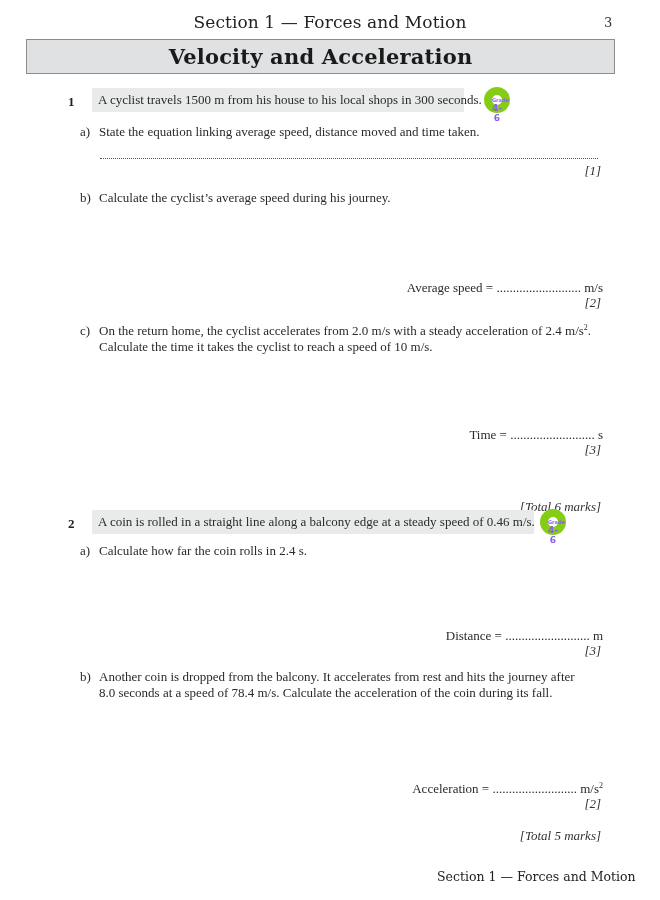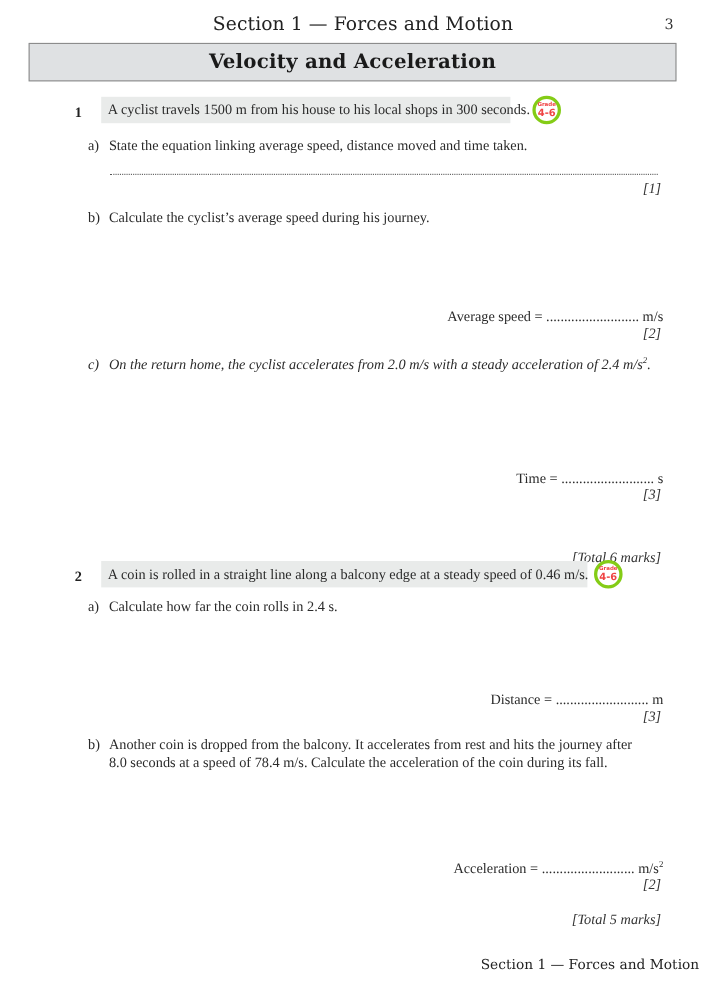--- a/index.html
+++ b/index.html
@@ -16,32 +16,32 @@
     }
     .page-number {
       left: 604px; top: 15px; font-family: "DejaVu Serif", serif; font-size: 13px; color: #333;
     }
     .title-box {
       left: 26px; top: 39px; width: 589px; height: 35px;
       background: #dfe1e3; border: 1px solid #8c8c8c; box-sizing: border-box;
       display: flex; align-items: center; justify-content: center;
     }
     .title-text {
-      font-family: "DejaVu Serif", serif; font-weight: bold; font-size: 18px; color: #1a1a1a;
+      font-family: "DejaVu Serif", serif; font-weight: bold; font-size: 21px; color: #1a1a1a;
       letter-spacing: 0.2px;
     }
     .qnum { font-weight: bold; font-size: 13px; color: #222; }
     .qbox {
       background: #e9ebea; font-size: 13px; color: #2a2a2a;
       padding: 0 6px; height: 24px; line-height: 24px; box-sizing: border-box; white-space: nowrap;
     }
     .grade-badge {
-      width: 26px; height: 26px; border: 3px solid #84cc16; border-radius: 50%;
+      width: 26px; height: 26px; border: 8px solid #84cc16; border-radius: 50%;
       box-sizing: border-box; text-align: center; background: #fff;
-      font-family: "DejaVu Sans", sans-serif; color: #ef4444;
+      font-family: "DejaVu Sans", sans-serif; color: #8b5cf6;
     }
     .grade-badge .g-label { display: block; font-size: 5px; line-height: 6px; margin-top: 2px; font-weight: bold; }
     .grade-badge .g-range { display: block; font-size: 9px; line-height: 10px; font-weight: bold; }
     .part { font-size: 13px; color: #2a2a2a; white-space: nowrap; line-height: 16px; }
     .part .lbl { display: inline-block; width: 19px; }
     .part .indent { padding-left: 19px; display: block; }
     .dotted-line {
       left: 100px; width: 498px; top: 158px; height: 0;
       border-bottom: 1px dotted #555;
     }
@@ -73,22 +73,23 @@
 <div class="abs marks" style="right:59px; top:163px;">[1]</div>
 
 <div class="abs part" style="left:80px; top:190px;">
   <span class="lbl">b)</span><span>Calculate the cyclist’s average speed during his journey.</span>
 </div>
 <div class="abs answer" style="right:57px; top:280px;">
   <span>Average speed = </span><span>..........................</span><span> m/s</span>
 </div>
 <div class="abs marks" style="right:59px; top:295px;">[2]</div>
 
-<div class="abs part" style="left:80px; top:320px;font-style:italic;">
+<div class="abs part" style="left:80px; top:320px;">
   <span class="lbl">c)</span><span>On the return home, the cyclist accelerates from 2.0 m/s with a steady acceleration of 2.4 m/s</span><sup>2</sup><span>.</span>
+  <span class="indent">Calculate the time it takes the cyclist to reach a speed of 10 m/s.</span>
 </div>
 <div class="abs answer" style="right:57px; top:427px;">
   <span>Time = </span><span>..........................</span><span> s</span>
 </div>
 <div class="abs marks" style="right:59px; top:442px;">[3]</div>
 <div class="abs marks" style="right:59px; top:460px;margin-top:39px;">[Total 6 marks]</div>
 
 <div class="abs qnum" style="left:68px; top:516px;">2</div>
 <div class="abs qbox" style="left:92px; top:510px; width:442px;">A coin is rolled in a straight line along a balcony edge at a steady speed of 0.46 m/s.</div>
 <div class="abs grade-badge" style="left:540px; top:509px;">

